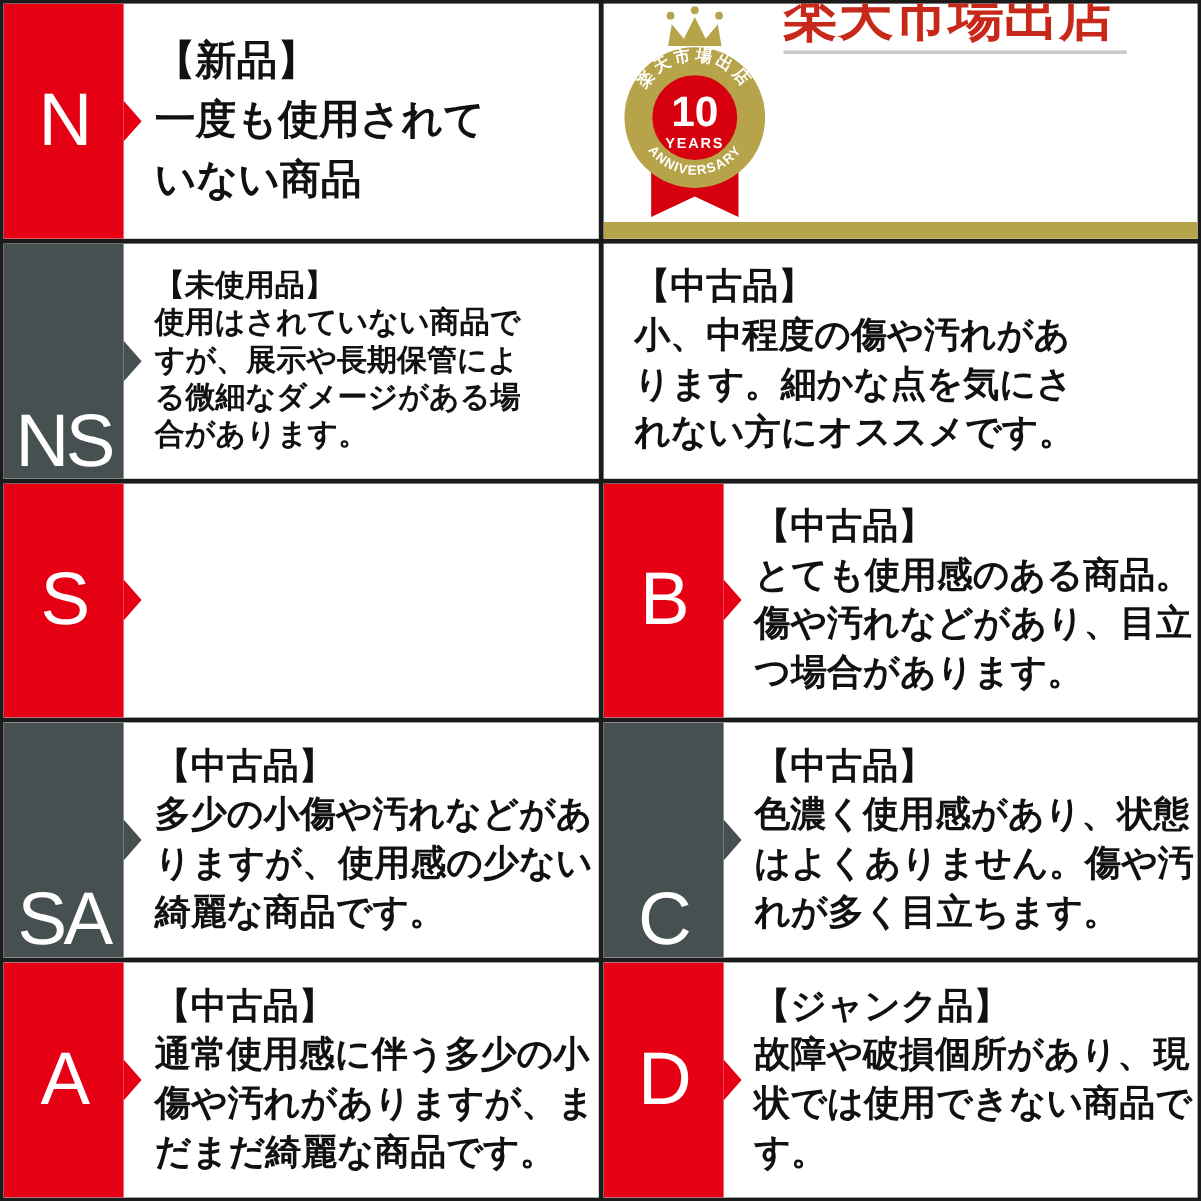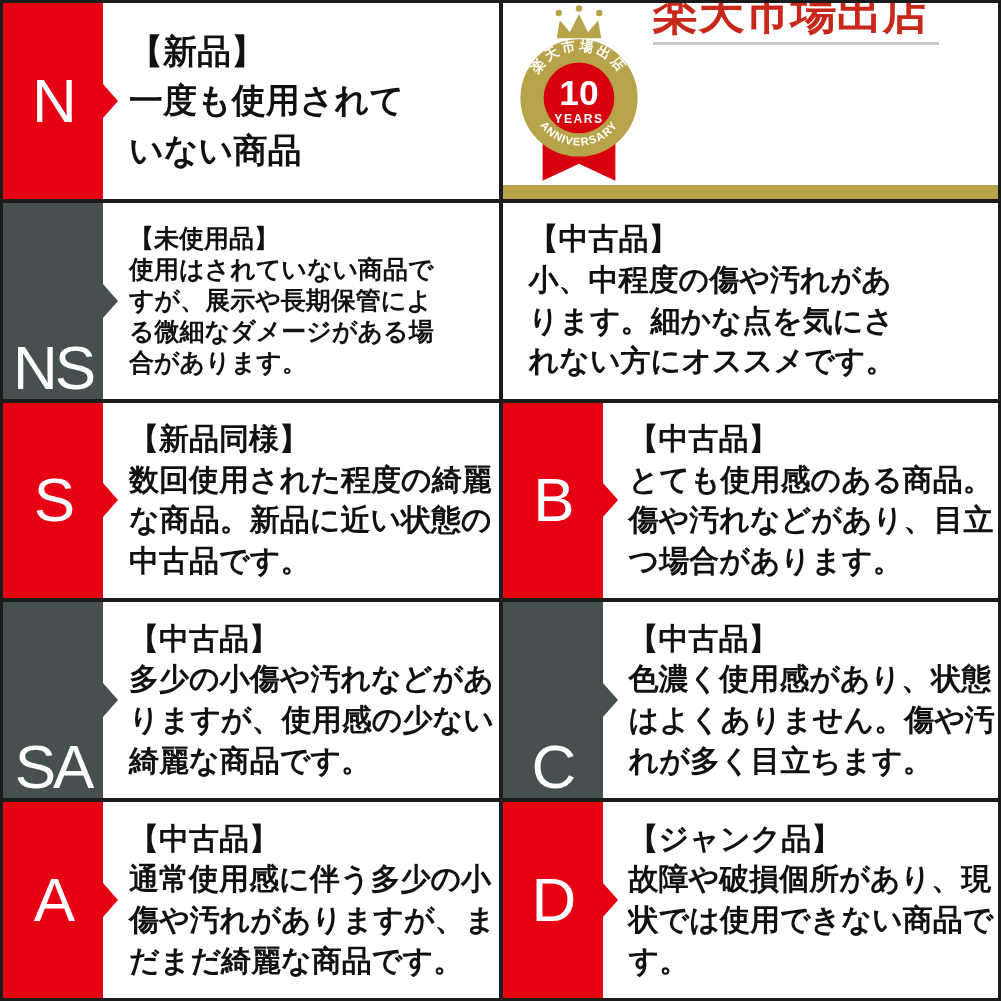--- a/index.html
+++ b/index.html
@@ -116,24 +116,20 @@
 小、中程度の傷や汚れがあ
 ります。細かな点を気にさ
 れない方にオススメです。</div>
   </div>
 
   <div class="cell grade-cell red">
     <div class="grade-box">
       <span class="grade-letter">S</span>
       <span class="arrow"></span>
     </div>
-    <div class="grade-text">【新品同様】
-数回使用された程度の綺麗
-な商品。新品に近い状態の
-中古品です。</div>
   </div>
 
   <div class="cell grade-cell red">
     <div class="grade-box">
       <span class="grade-letter">B</span>
       <span class="arrow"></span>
     </div>
     <div class="grade-text">【中古品】
 とても使用感のある商品。
 傷や汚れなどがあり、目立

